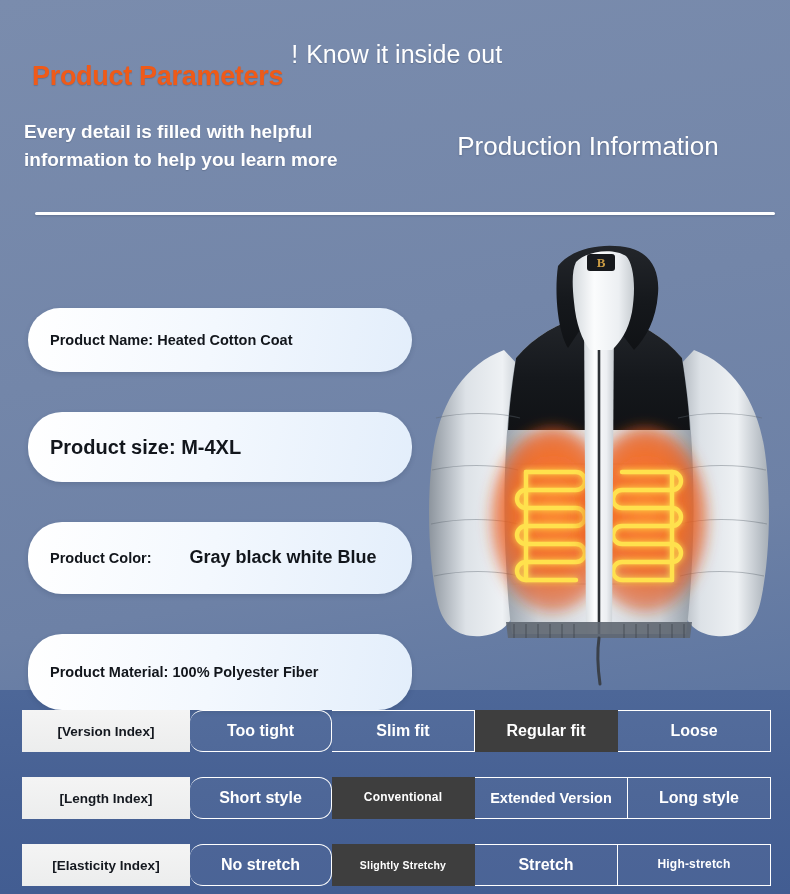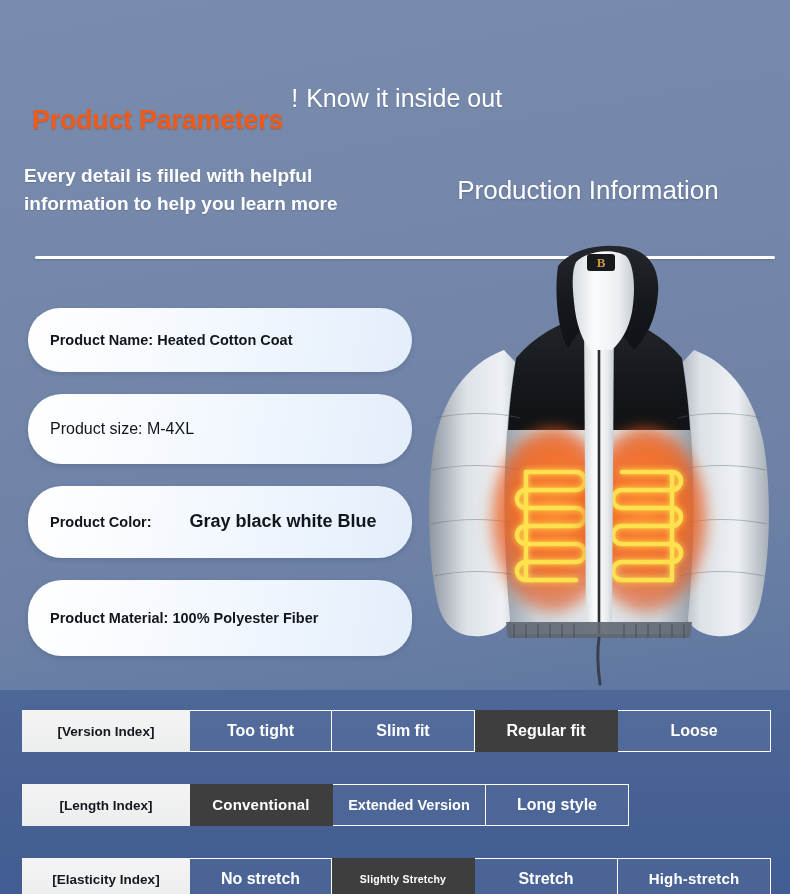--- a/index.html
+++ b/index.html
@@ -22,21 +22,21 @@
 
   
   .bottom-band {
     position: absolute;
     left: 0; right: 0;
     top: 690px; bottom: 0;
     background: linear-gradient(180deg, #4d6798 0%, #476194 50%, #425d92 100%);
   }
 
   
-  .header { position: absolute; left: 0; top: 0; width: 790px; height: 220px; margin-top: 44px; }
+  .header { position: absolute; left: 0; top: 0; width: 790px; height: 220px; }
 
   .title-row {
     position: absolute;
     left: 32px; top: 38px;
     width: 730px;
     display: flex;
     align-items: flex-start;
   }
 
   .title-orange {
@@ -98,31 +98,31 @@
 
   .pill {
     position: relative;
     width: 384px;
     background: linear-gradient(100deg, #ffffff 0%, #f3f8fe 48%, #e3eefb 100%);
     border-radius: 34px;
     box-shadow: 0 2px 5px rgba(35,50,80,.18);
     display: flex;
     align-items: center;
     padding: 0 22px;
-    margin-bottom: 22px;
+    margin-bottom: 40px;
     color: #12161c;
   }
 
   .pill-1 { height: 64px; }
   .pill-2 { height: 70px; }
   .pill-3 { height: 72px; gap: 16px; }
   .pill-4 { height: 76px; }
 
   .pill-label   { font-size: 14.5px; font-weight: bold; white-space: nowrap; }
-  .pill-label-l { font-size: 16px;   font-weight: normal; white-space: nowrap; }
+  .pill-label-l { font-size: 20px;   font-weight: bold; white-space: nowrap; }
 
   .pill-color-value {
     font-size: 18px;
     font-weight: bold;
     line-height: 1.32;
     margin-left: 22px;
   }
 
   
   .jacket-wrap {
@@ -135,21 +135,21 @@
   
   .index-table {
     position: absolute;
     left: 22px; top: 710px;
     width: 746px;
   }
 
   .index-row {
     display: flex;
     height: 42px;
-    margin-bottom: 32px;
+    margin-bottom: 25px;
     align-items: stretch;
   }
   .index-row:last-child { margin-bottom: 0; }
 
   .idx-label {
     flex: 0 0 168px;
     background: linear-gradient(180deg, #f4f4f4 0%, #eceded 100%);
     color: #14181f;
     font-size: 13.5px;
     font-weight: bold;
@@ -176,24 +176,24 @@
 
   .idx-cell.active {
     background: #3e3e3e;
     border-color: #3e3e3e;
     position: relative;
     z-index: 2;
   }
 
   .sz-lg { font-size: 16px; }
   .sz-md { font-size: 14.5px; }
-  .sz-sm { font-size: 15px; letter-spacing: .2px; }
+  .sz-sm { font-size: 12px; letter-spacing: .2px; }
   .sz-xs { font-size: 10.5px; letter-spacing: .2px; }
 
-  .w-140 { flex: 0 0 142px; }
+  .w-140 { flex: 0 0 142px; border-radius: 13px; }
   .w-145 { flex: 0 0 143px; }
   .w-153 { flex: 0 0 153px; }
 </style>
 </head>
 <body>
 
 <div class="page">
 
   <div class="bottom-band"></div>
 
@@ -366,20 +366,21 @@
     <div class="index-row">
       <div class="idx-label">[Version Index]</div>
       <div class="idx-cell first w-140 sz-lg">Too tight</div>
       <div class="idx-cell w-145 sz-lg">Slim fit</div>
       <div class="idx-cell active w-145 sz-lg">Regular fit</div>
       <div class="idx-cell w-153 sz-lg">Loose</div>
     </div>
 
     <div class="index-row">
       <div class="idx-label">[Length Index]</div>
+      <div class="idx-cell first w-140 sz-lg">Short style</div>
       <div class="idx-cell active w-145 sz-sm">Conventional</div>
       <div class="idx-cell w-153 sz-md">Extended Version</div>
       <div class="idx-cell w-145 sz-lg">Long style</div>
     </div>
 
     <div class="index-row">
       <div class="idx-label">[Elasticity Index]</div>
       <div class="idx-cell first w-140 sz-lg">No stretch</div>
       <div class="idx-cell active w-145 sz-xs">Slightly Stretchy</div>
       <div class="idx-cell w-145 sz-lg">Stretch</div>

